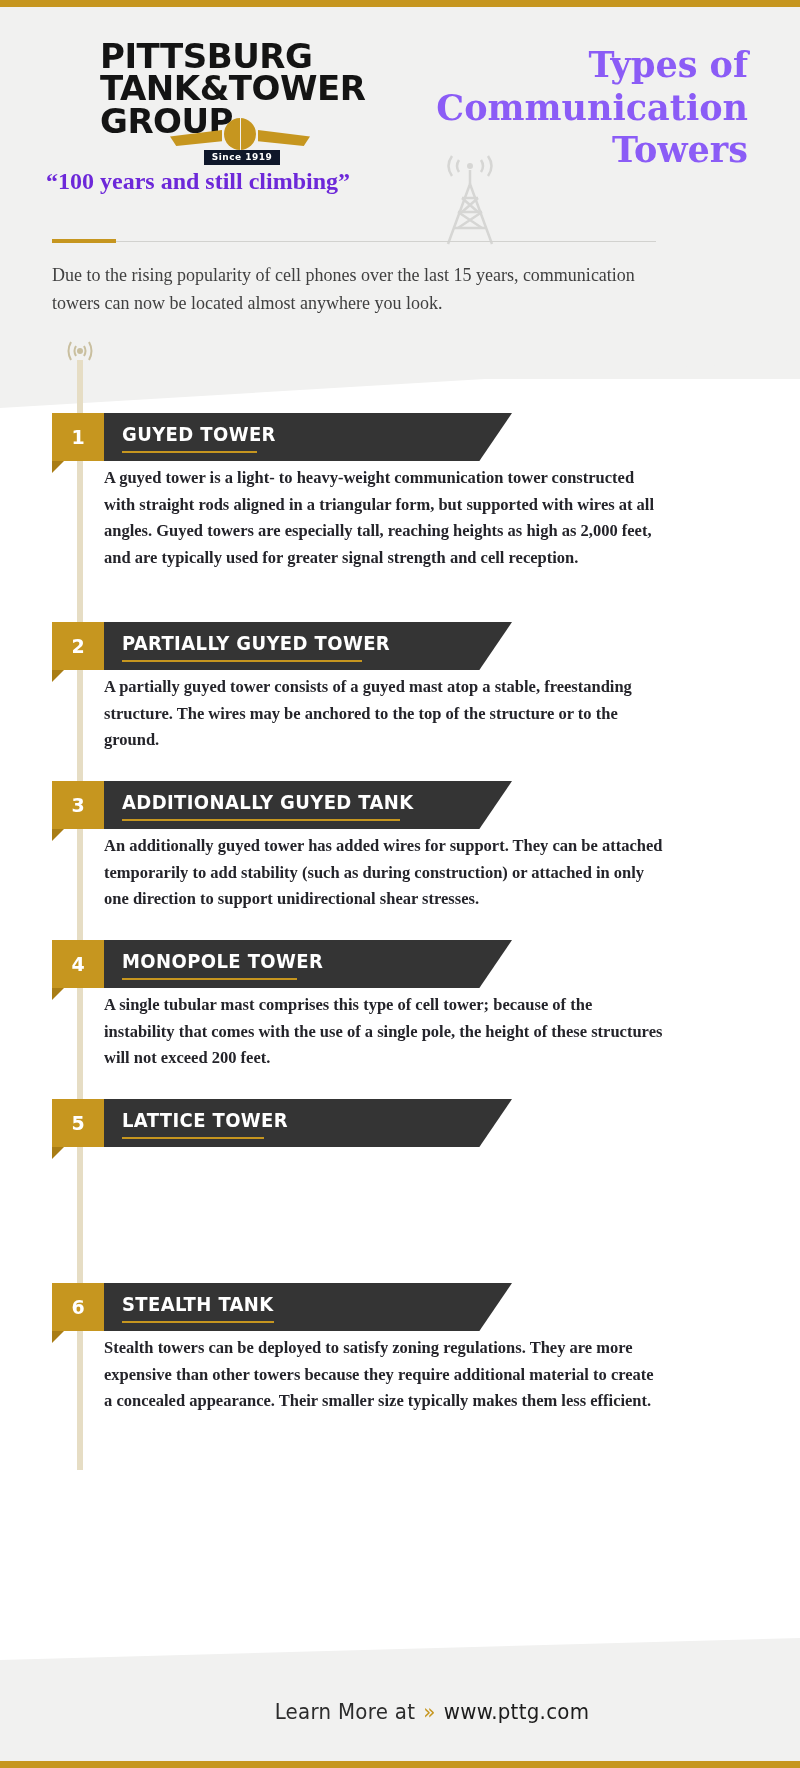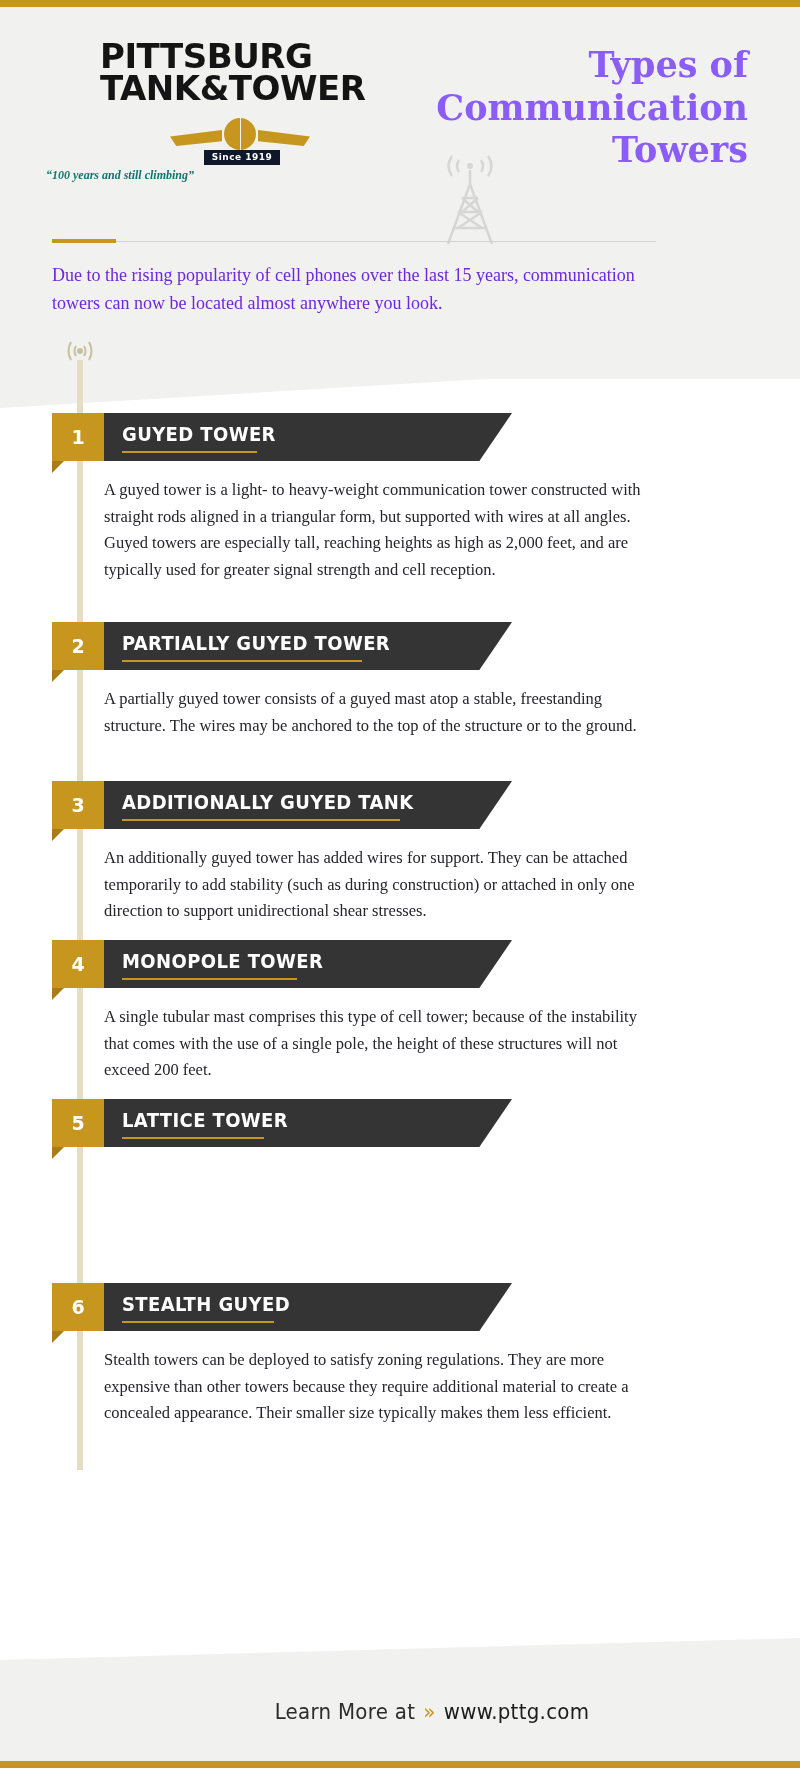--- a/index.html
+++ b/index.html
@@ -56,24 +56,23 @@
     line-height: 0.95;
   }
   .logo-l1 { font-size: 34px; }
   .logo-l2 { font-size: 34px; }
   .logo-l3 { font-size: 34px; }
   .logo-amp { color: #141414; }
   .tagline {
     position: absolute;
     top: 168px; left: 46px;
     font-family: "Liberation Serif", serif;
-    font-style: italic;
-    font-weight: bold;
-    font-size: 12px;
-    color: #0f766e;
+    font-weight: bold;
+    font-size: 24px;
+    color: #6d28d9;
   }
   
   .emblem {
     position: absolute;
     top: 112px; left: 170px;
     width: 140px; height: 58px;
   }
   .emblem .wing {
     position: absolute;
     top: 18px;
@@ -145,21 +144,21 @@
     background: #c6961f;
   }
 
   .intro {
     position: absolute;
     top: 262px; left: 52px;
     width: 616px;
     font-family: "Liberation Serif", serif;
     font-size: 18px;
     line-height: 1.55;
-    color: #6d28d9;
+    color: #404040;
   }
 
   
   .timeline {
     position: absolute;
     top: 360px; left: 77px;
     width: 6px; height: 1110px;
     background: #e6ddc4;
   }
   .timeline-cap {
@@ -214,26 +213,27 @@
     white-space: nowrap;
   }
   .band .underline {
     position: absolute;
     left: 70px; top: 38px;
     height: 2px;
     background: #c6961f;
   }
 
   .body-text {
-    margin: 16px 0 0 104px;
+    margin: 4px 0 0 104px;
     width: 560px;
     font-family: "Liberation Serif", serif;
     font-size: 16.5px;
     line-height: 1.62;
     color: #24242a;
+    font-weight: bold;
   }
 
   
   .footer-cut {
     position: absolute;
     bottom: 0; left: 0;
     width: 800px; height: 130px;
     background: #f1f1f0;
     clip-path: polygon(0 22px, 800px 0, 800px 130px, 0 130px);
   }
@@ -265,20 +265,21 @@
   <div class="top-rule"></div>
 
   <div class="header-band"></div>
   <div class="header-cut"></div>
 
   <div class="logo-wrap">
     <div class="logo-line logo-l1">PITTSBURG</div>
     <div class="logo-line logo-l2">
       <span>TANK</span><span class="logo-amp">&amp;</span><span>TOWER</span>
     </div>
+    <div class="logo-line logo-l3">GROUP</div>
   </div>
 
   <div class="emblem">
     <div class="wing left"></div>
     <div class="wing right"></div>
     <div class="globe"></div>
     <div class="since">Since 1919</div>
   </div>
 
   <div class="tagline">“100 years and still climbing”</div>
@@ -369,21 +370,21 @@
       <div class="titlebox"></div>
       <div class="titletext">LATTICE TOWER</div>
       <div class="underline" style="width:142px;"></div>
     </div>
   </div>
 
   <div class="section" style="top:1283px;">
     <div class="band">
       <div class="numbox">6</div>
       <div class="titlebox"></div>
-      <div class="titletext">STEALTH GUYED</div>
+      <div class="titletext">STEALTH TANK</div>
       <div class="underline" style="width:152px;"></div>
     </div>
     <div class="body-text">Stealth towers can be deployed to satisfy zoning regulations. They are more expensive than other towers because they require additional material to create a concealed appearance. Their smaller size typically makes them less efficient.</div>
   </div>
 
   <div class="footer-cut"></div>
   <div class="footer-text">
     <span>Learn More at</span><span class="chev">»</span><span class="url">www.pttg.com</span>
   </div>
   <div class="footer-rule"></div>

